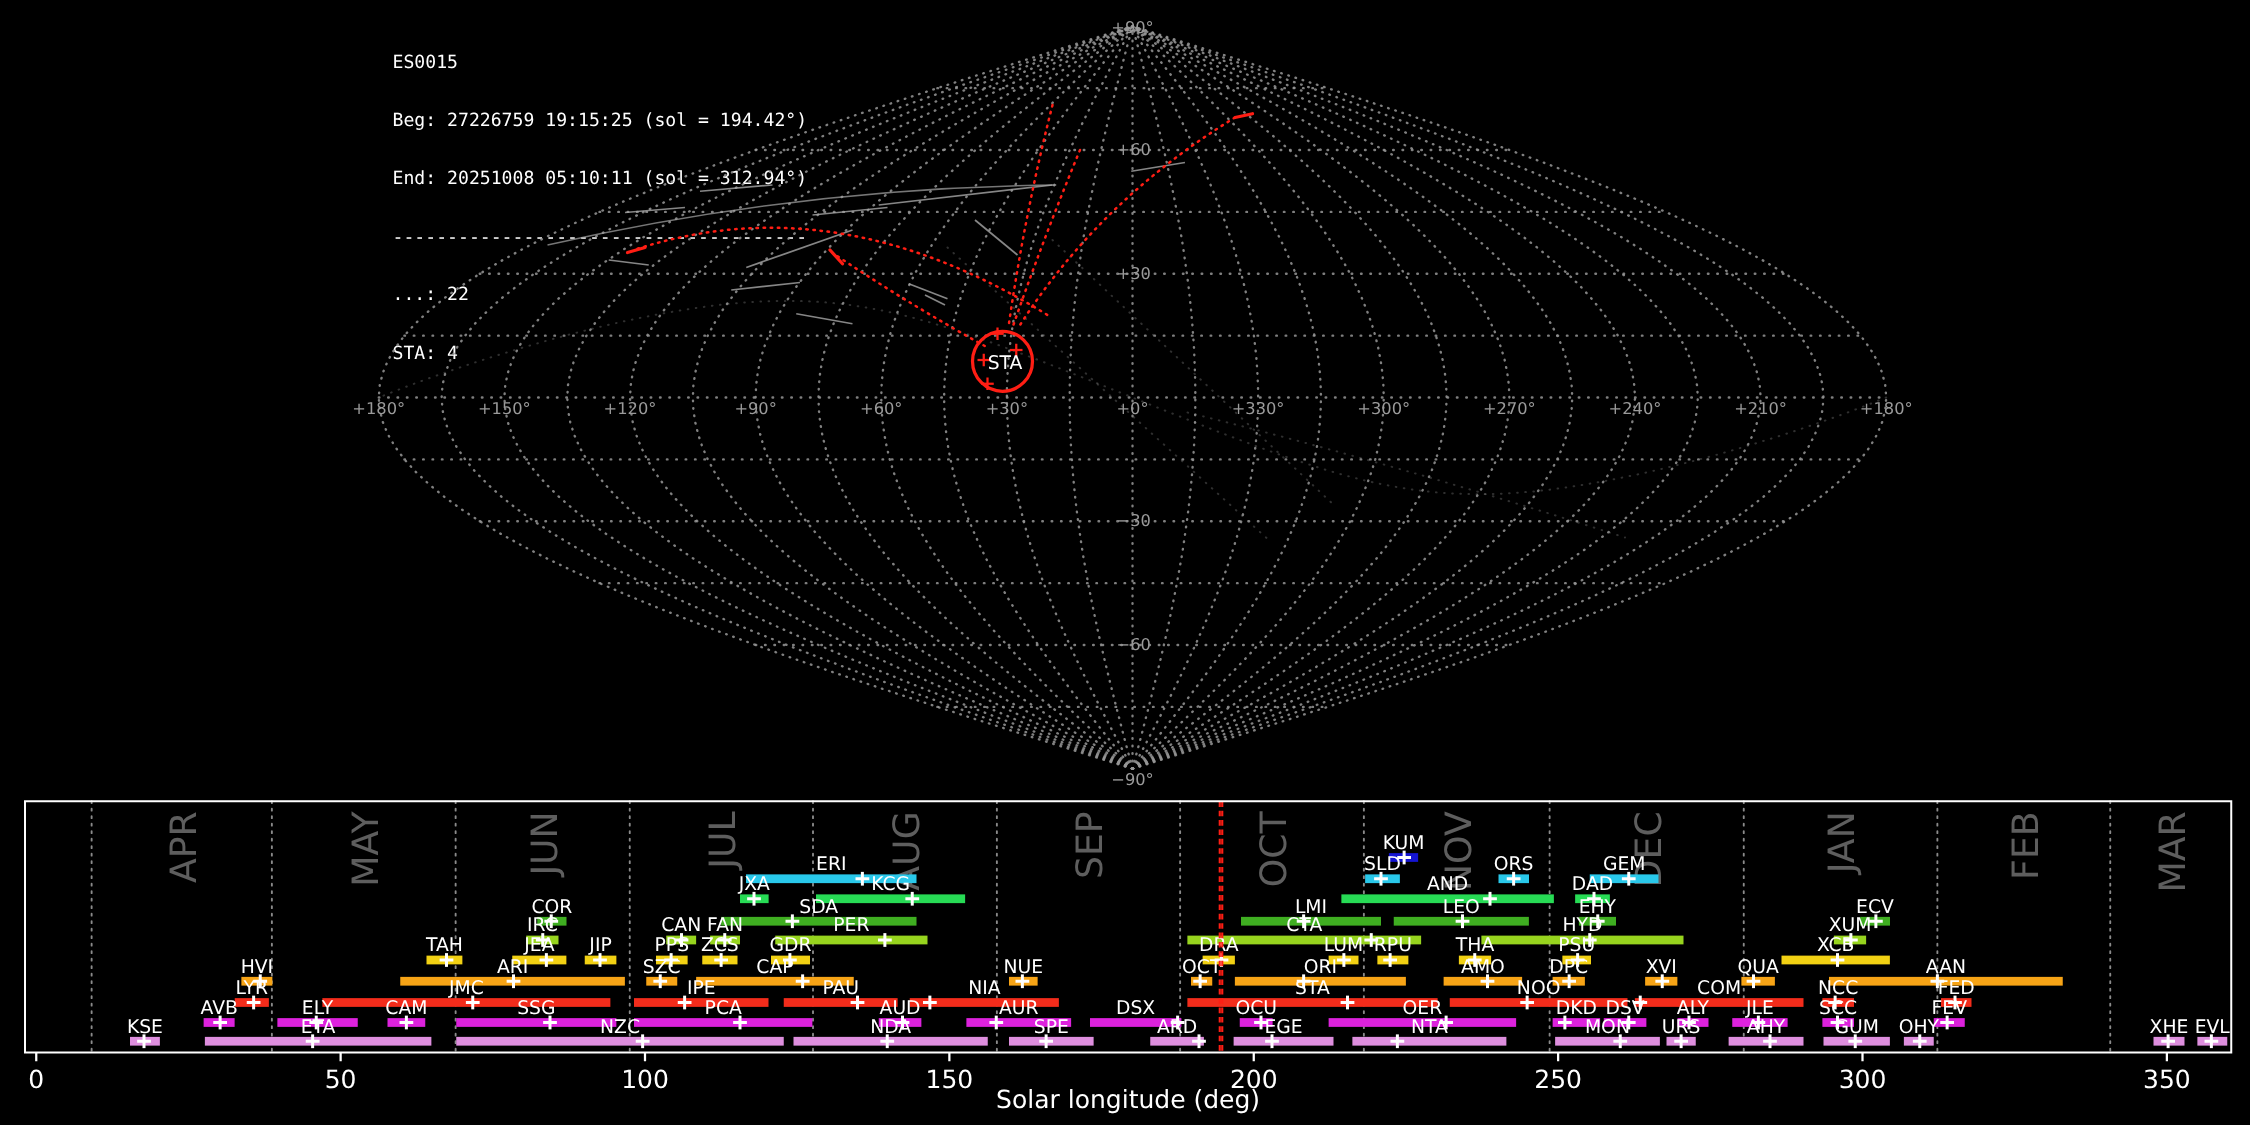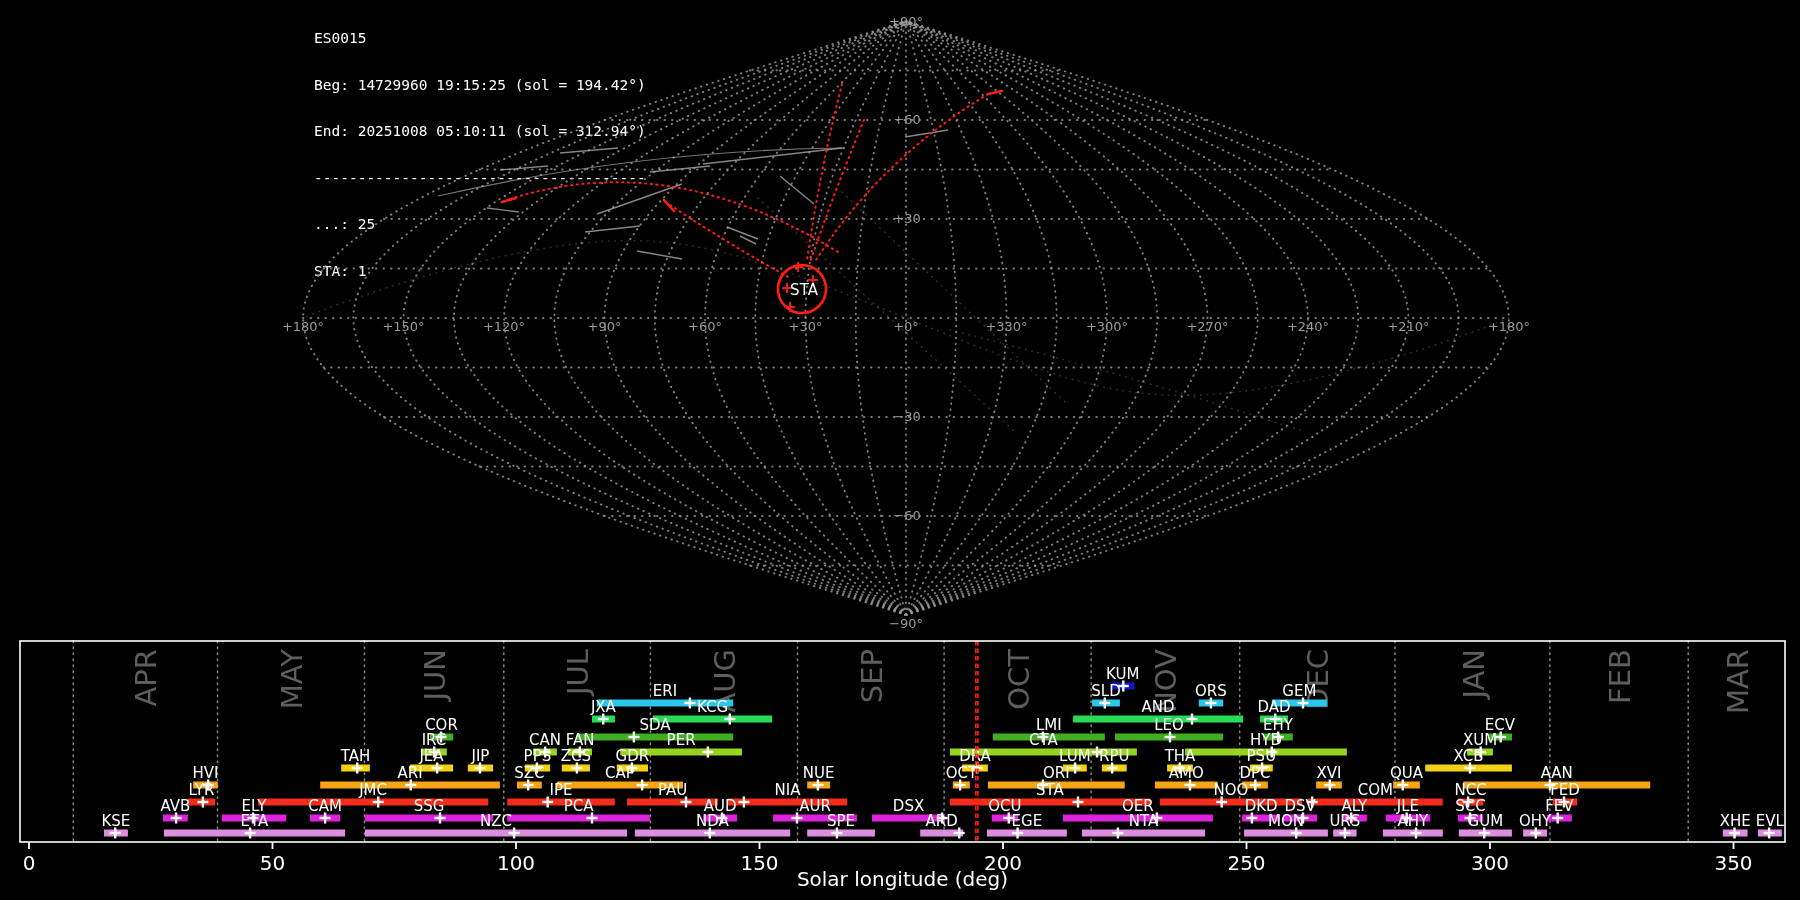--- a/index.html
+++ b/index.html
@@ -1,36 +1,36 @@
 <!DOCTYPE html>
 <html><head>
 <meta charset="utf-8">
 <style>
   html,body{margin:0;padding:0;background:#000;}
   .screen{position:relative;width:1800px;height:900px;background:#000;overflow:hidden;
           font-family:"DejaVu Sans",sans-serif;}
-  .hdr{position:absolute;left:314px;top:0;color:#fff;
+  .hdr{position:absolute;left:314px;top:12px;color:#fff;
        font-family:"DejaVu Sans Mono",monospace;font-size:14.5px;line-height:15.5px;
        white-space:pre;}
   svg{position:absolute;left:0;display:block;}
   #skymap{top:0;}
   #chart{top:632px;}
 </style>
 </head>
 <body>
 
 <div class="screen">
 
   <div class="hdr">
     <div>ES0015</div>
-    <div>Beg: 14729960 19:15:25 (sol = 194.42°)</div>
+    <div>Beg: 27226759 19:15:25 (sol = 194.42°)</div>
     <div>End: 20251008 05:10:11 (sol = 312.94°)</div>
     <div>--------------------------------------</div>
-    <div>...: 25</div>
-    <div>STA: 1</div>
+    <div>...: 22</div>
+    <div>STA: 4</div>
   </div>
 
   <svg id="skymap" width="1800" height="632">
       <g>
         <line x1="749.9" x2="1062.1" y1="565.5" y2="565.5" stroke="#969696" stroke-width="1.9" stroke-dasharray="0.5 7" stroke-linecap="round" opacity="0.85"></line>
         <line x1="604.5" x2="1207.5" y1="516.0" y2="516.0" stroke="#969696" stroke-width="1.9" stroke-dasharray="0.5 7" stroke-linecap="round" opacity="0.85"></line>
         <line x1="479.6" x2="1332.4" y1="466.5" y2="466.5" stroke="#969696" stroke-width="1.9" stroke-dasharray="0.5 7" stroke-linecap="round" opacity="0.85"></line>
         <line x1="383.8" x2="1428.2" y1="417.0" y2="417.0" stroke="#969696" stroke-width="1.9" stroke-dasharray="0.5 7" stroke-linecap="round" opacity="0.85"></line>
         <line x1="323.5" x2="1488.5" y1="367.5" y2="367.5" stroke="#969696" stroke-width="1.9" stroke-dasharray="0.5 7" stroke-linecap="round" opacity="0.85"></line>
         <line x1="303.0" x2="1509.0" y1="318.0" y2="318.0" stroke="#969696" stroke-width="1.9" stroke-dasharray="0.5 7" stroke-linecap="round" opacity="0.85"></line>

